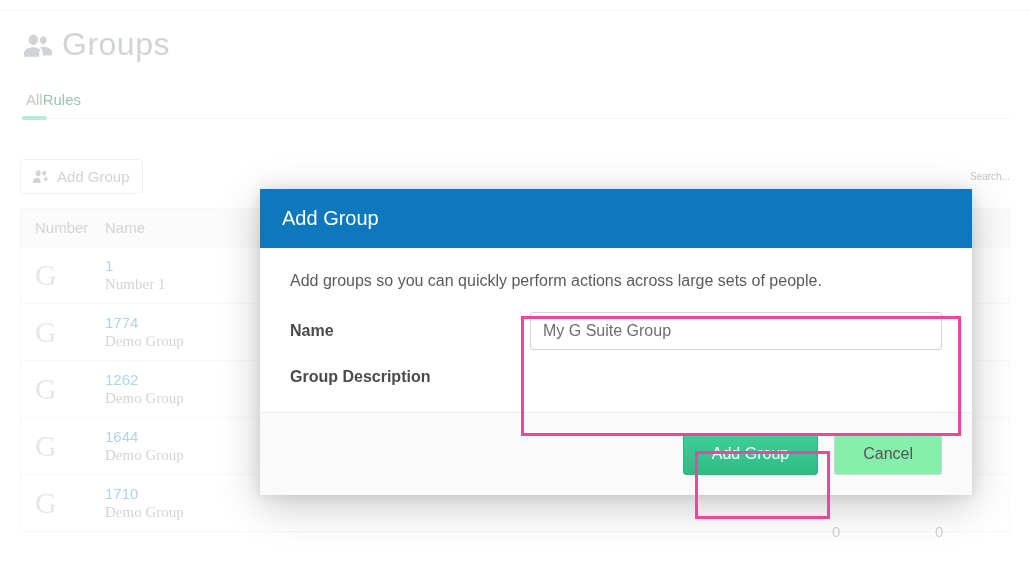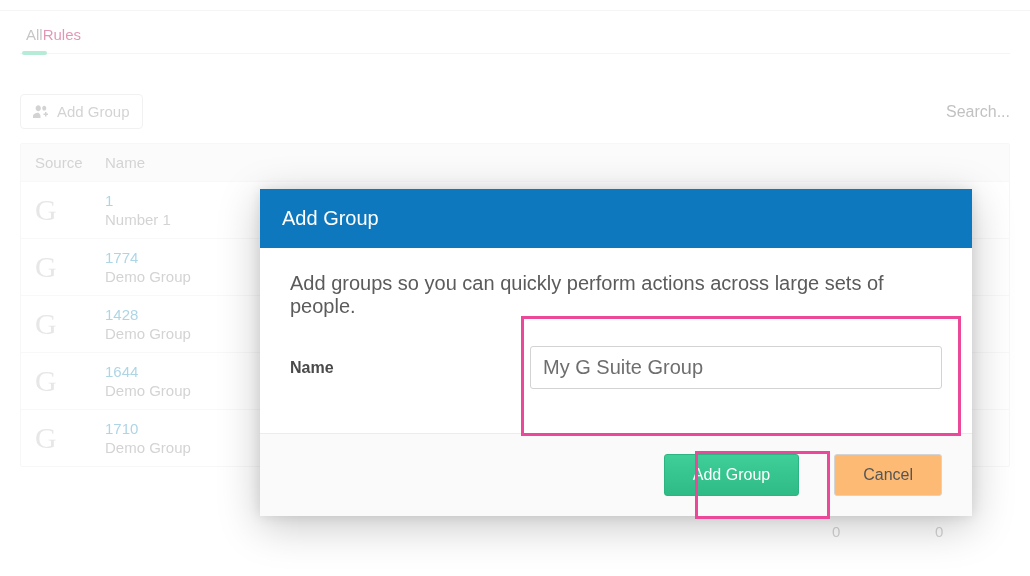--- a/index.html
+++ b/index.html
@@ -7,111 +7,117 @@
   .topline { border-top: 1px solid #e9e9e9; position: absolute; top: 10px; left: 0; right: 0; height: 0; }
 
   
   .page { position: relative; padding: 26px 20px 0 20px; }
   .page-header { display: flex; align-items: center; gap: 10px; padding-left: 4px; margin-bottom: 28px; }
   .page-title { font-size: 32px; font-weight: 300; color: #9aa0a6; letter-spacing: 0.5px; }
   .people-icon { width: 28px; height: 24px; fill: #9aa0a6; }
 
   
   .tabs { display: flex; border-bottom: 1px solid #e9e9e9; padding-left: 6px; margin-bottom: 40px; }
-  .tab { font-size: 15px; color: #be185d; padding-bottom: 10px; cursor: pointer; position: relative; }
+  .tab { font-size: 15px; color: #15803d; padding-bottom: 10px; cursor: pointer; position: relative; }
   .tab.active { color: #808080; }
   .tab.active::after { content: ""; position: absolute; left: -4px; right: -4px; bottom: -2px; height: 4px; background: #5ed2a6; border-radius: 2px; }
 
   
   .toolbar-row { display: flex; align-items: center; justify-content: space-between; margin-bottom: 14px; }
   .add-group-btn { display: inline-flex; align-items: center; gap: 6px; border: 1px solid #e0e0e0; background: #fff; color: #9e9e9e; border-radius: 4px; padding: 8px 12px; font-size: 15px; cursor: pointer; }
   .addgrp-icon { width: 18px; height: 16px; fill: #9e9e9e; }
-  .search-input { border: none; outline: none; font-size: 16px; color: #9e9e9e; width: 90px; text-align: right; background: transparent; }
+  .search-input { border: none; outline: none; font-size: 10px; color: #9e9e9e; width: 90px; text-align: right; background: transparent; }
 
   
   .table { border: 1px solid #eee; border-radius: 2px; }
   .thead { display: flex; background: #f7f7f7; padding: 10px 14px; color: #9e9e9e; font-size: 15px; }
   .col-source { width: 70px; }
   .col-name { flex: 1; }
   .row { display: flex; align-items: center; padding: 10px 14px; border-top: 1px solid #f0f0f0; }
   .src-g { font-family: Georgia, serif; font-size: 30px; color: #c9c9c9; width: 70px; }
   .row-name { display: flex; flex-direction: column; gap: 2px; }
   .row-id { color: #4ba3c7; font-size: 15px; }
-  .row-sub { color: #9e9e9e; font-size: 15px; }
+  .row-sub { color: #9e9e9e; font-size: 15px; font-family: Liberation Serif, serif; }
 
   
   .scrim { position: absolute; inset: 0; background: rgba(255,255,255,0.55); }
 
   
   .modal { position: absolute; left: 260px; top: 189px; width: 712px; background: #fff; box-shadow: 0 10px 40px rgba(0,0,0,0.22), 0 0 12px rgba(0,0,0,0.10); }
   .modal-header { background: #0d78bd; color: #fff; padding: 18px 22px; font-size: 20px; font-weight: 400; }
   .modal-body { padding: 24px 30px 22px 30px; }
-  .modal-desc { color: #5b5b5b; font-size: 20px; margin-bottom: 28px; }
+  .modal-desc { color: #5b5b5b; font-size: 16px; margin-bottom: 22px; }
   .form-row { display: flex; align-items: center; margin-bottom: 18px; }
   .form-label { width: 240px; font-weight: 600; color: #4a4a4a; font-size: 16px; }
-  .form-input { flex: 1; border: 1px solid #d3d3d3; border-radius: 3px; padding: 9px 12px; font-size: 20px; color: #6e6e6e; outline: none; }
+  .form-input { flex: 1; border: 1px solid #d3d3d3; border-radius: 3px; padding: 9px 12px; font-size: 16px; color: #6e6e6e; outline: none; }
   .modal-footer { border-top: 1px solid #ececec; background: #fafafa; padding: 20px 30px; display: flex; justify-content: flex-end; gap: 16px; }
   .btn { padding: 11px 28px; font-size: 16px; border-radius: 3px; cursor: pointer; }
   .btn-primary { background: #34c38f; background: linear-gradient(#3fcf99,#2fbb85); color: #fff; border: 1px solid #2cb582; }
-  .btn-secondary { background: #fdba74; color: #555; border: 1px solid #d4d4d4; margin-left: 19px; }
+  .btn-secondary { background: #86efac; color: #555; border: 1px solid #d4d4d4; }
 
   
   .hl { position: absolute; border: 3px solid #ec4899; pointer-events: none; }
   .hl1 { left: 521px; top: 316px; width: 440px; height: 120px; }
   .hl2 { left: 695px; top: 451px; width: 135px; height: 68px; }
 
   
   .trail-zero { position: absolute; bottom: 36px; color: #9e9e9e; font-size: 15px; }
 </style>
 </head>
 <body>
 
 <div class="topline"></div>
 
 <div class="page">
+  <div class="page-header">
+    <svg class="people-icon" viewBox="0 0 24 20">
+      <path d="M8 10c2.2 0 4-2 4-4.5S10.2 1 8 1 4 3 4 5.5 5.8 10 8 10zm8.5-.5c1.6 0 3-1.6 3-3.5s-1.4-3.5-3-3.5-3 1.6-3 3.5 1.4 3.5 3 3.5zM8 12c-3.9 0-8 2-8 5v3h13v-3c0-1.1.5-2.1 1.3-2.9C12.6 12.8 10.2 12 8 12zm8.5-.5c-1 0-1.9.2-2.8.5 1.5 1.1 2.3 2.6 2.3 4v3H24v-3c0-2.6-3.7-4.5-7.5-4.5z"></path>
+    </svg>
+    <h1 class="page-title">Groups</h1>
+  </div>
 
   <div class="tabs">
     <div class="tab active">All</div>
     <div class="tab">Rules</div>
   </div>
 
   <div class="toolbar-row">
     <button class="add-group-btn">
       <svg class="addgrp-icon" viewBox="0 0 24 20">
         <path d="M7 9c2 0 3.5-1.8 3.5-4S9 1 7 1 3.5 2.8 3.5 5 5 9 7 9zm0 2c-3.5 0-7 1.8-7 4.3V18h10v-2.7c0-1-.4-1.9-1-2.6C8 11.5 7.5 11 7 11zm8-3c1.5 0 2.7-1.4 2.7-3.1S16.5 1.8 15 1.8s-2.7 1.4-2.7 3.1S13.5 8 15 8zM20 12h-2v-2h-2v2h-2v2h2v2h2v-2h2v-2z"></path>
       </svg>
       <span>Add Group</span>
     </button>
     <input class="search-input" placeholder="Search..." style="">
   </div>
 
   <div class="table">
     <div class="thead">
-      <div class="col-source">Source</div>
+      <div class="col-source">Number</div>
       <div class="col-name">Name</div>
     </div>
 
     <div class="row">
       <div class="src-g">G</div>
       <div class="row-name">
         <a class="row-id">1</a>
         <span class="row-sub">Number 1</span>
       </div>
     </div>
     <div class="row">
       <div class="src-g">G</div>
       <div class="row-name">
         <a class="row-id">1774</a>
         <span class="row-sub">Demo Group</span>
       </div>
     </div>
     <div class="row">
       <div class="src-g">G</div>
       <div class="row-name">
-        <a class="row-id">1428</a>
+        <a class="row-id">1262</a>
         <span class="row-sub">Demo Group</span>
       </div>
     </div>
     <div class="row">
       <div class="src-g">G</div>
       <div class="row-name">
         <a class="row-id">1644</a>
         <span class="row-sub">Demo Group</span>
       </div>
     </div>
@@ -133,20 +139,21 @@
 <div class="modal">
   <div class="modal-header">Add Group</div>
   <div class="modal-body">
     <p class="modal-desc">Add groups so you can quickly perform actions across large sets of people.</p>
 
     <div class="form-row">
       <div class="form-label">Name</div>
       <input class="form-input" value="My G Suite Group" style="">
     </div>
     <div class="form-row" style="margin-bottom:4px">
+      <div class="form-label">Group Description</div>
     </div>
   </div>
   <div class="modal-footer">
     <button class="btn btn-primary">Add Group</button>
     <button class="btn btn-secondary">Cancel</button>
   </div>
 </div>
 
 <div class="hl hl1"></div>
 <div class="hl hl2"></div>

